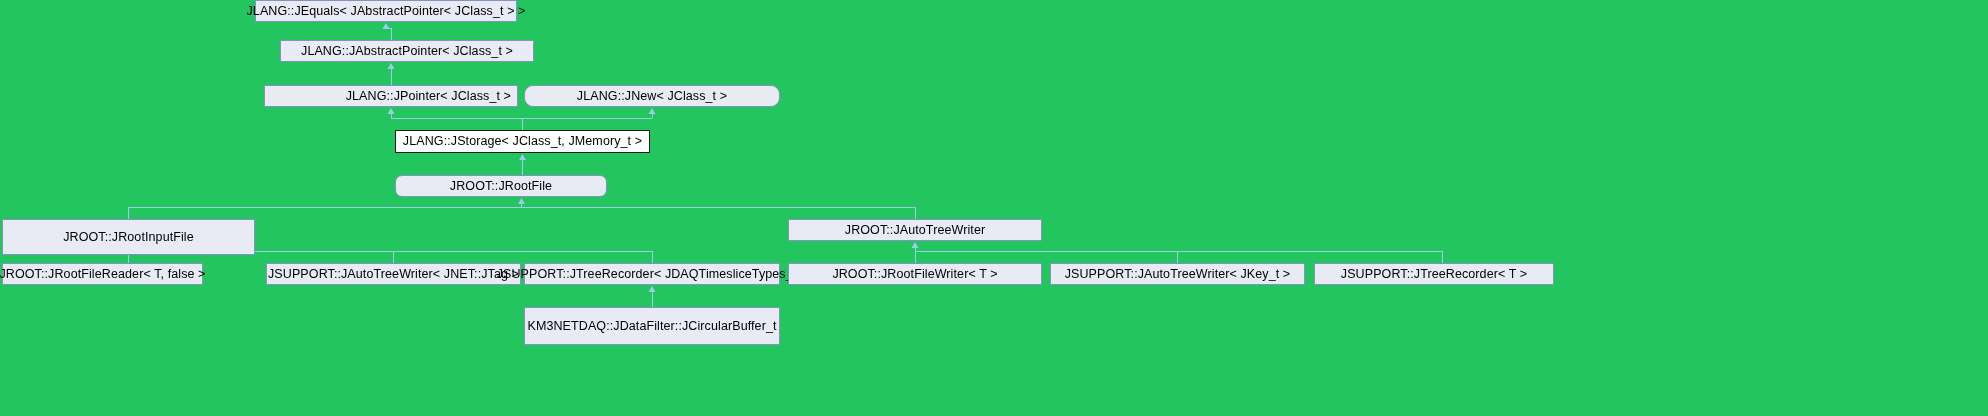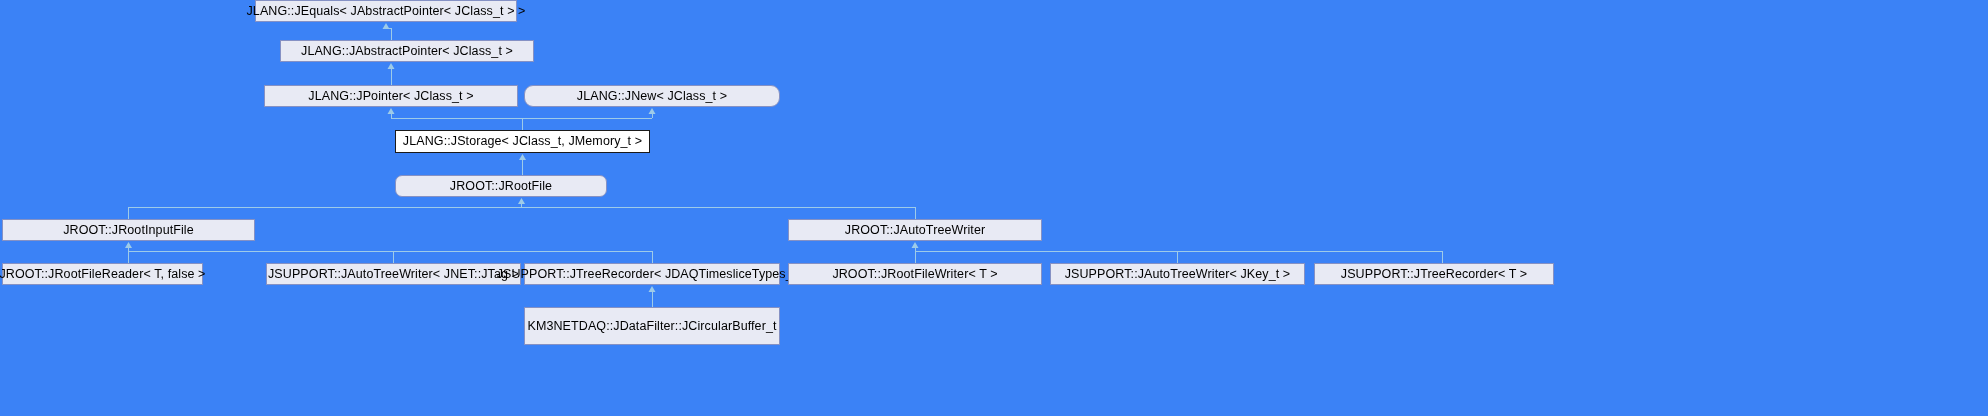--- a/index.html
+++ b/index.html
@@ -4,21 +4,21 @@
 <style>
   html, body {
     margin: 0;
     padding: 0;
     background: #ffffff;
   }
   #diagram {
     position: relative;
     width: 1988px;
     height: 416px;
-    background: #3b82f6;
+    background: #22c55e;
     font-family: "Liberation Sans", sans-serif;
     overflow: hidden;
   }
   
   #edges {
     position: absolute;
     left: 0;
     top: 0;
     width: 1988px;
     height: 416px;
@@ -89,33 +89,33 @@
       <line x1="1442" y1="251" x2="1442" y2="263" stroke="#9ecbe8" stroke-width="1" shape-rendering="crispEdges"></line>
       <polygon points="648.5,292 655.5,292 652,286" fill="#9ecbe8"></polygon>
       <line x1="652" y1="291" x2="652" y2="307" stroke="#9ecbe8" stroke-width="1" shape-rendering="crispEdges"></line>
     </svg>
 <div class="node" style="left: 255px; top: 0px; width: 262px; height: 22px;">
       <span class="label">JLANG::JEquals&lt; JAbstractPointer&lt; JClass_t &gt; &gt;</span>
     </div>
     <div class="node" style="left: 280px; top: 40px; width: 254px; height: 22px;">
       <span class="label">JLANG::JAbstractPointer&lt; JClass_t &gt;</span>
     </div>
-    <div class="node" style="left: 264px; top: 85px; width: 254px; height: 22px;">
+    <div class="node" style="left: 264px; top: 85px; width: 254px; height: 22px; justify-content: flex-end;">
       <span class="label">JLANG::JPointer&lt; JClass_t &gt;</span>
     </div>
     <div class="node" style="left: 524px; top: 85px; width: 256px; height: 22px; border-radius: 9px;">
       <span class="label">JLANG::JNew&lt; JClass_t &gt;</span>
     </div>
     <div class="node current" style="left: 395px; top: 130px; width: 255px; height: 23px;">
       <span class="label">JLANG::JStorage&lt; JClass_t, JMemory_t &gt;</span>
     </div>
     <div class="node" style="left: 395px; top: 175px; width: 212px; height: 22px; border-radius: 7px;">
       <span class="label">JROOT::JRootFile</span>
     </div>
-    <div class="node" style="left: 2px; top: 219px; width: 253px; height: 22px;">
+    <div class="node" style="left: 2px; top: 219px; width: 253px; height: 36px;">
       <span class="label">JROOT::JRootInputFile</span>
     </div>
     <div class="node" style="left: 788px; top: 219px; width: 254px; height: 22px;">
       <span class="label">JROOT::JAutoTreeWriter</span>
     </div>
     <div class="node" style="left: 2px; top: 263px; width: 201px; height: 22px;">
       <span class="label">JROOT::JRootFileReader&lt; T, false &gt;</span>
     </div>
     <div class="node" style="left: 266px; top: 263px; width: 255px; height: 22px;">
       <span class="label">JSUPPORT::JAutoTreeWriter&lt; JNET::JTag &gt;</span>

